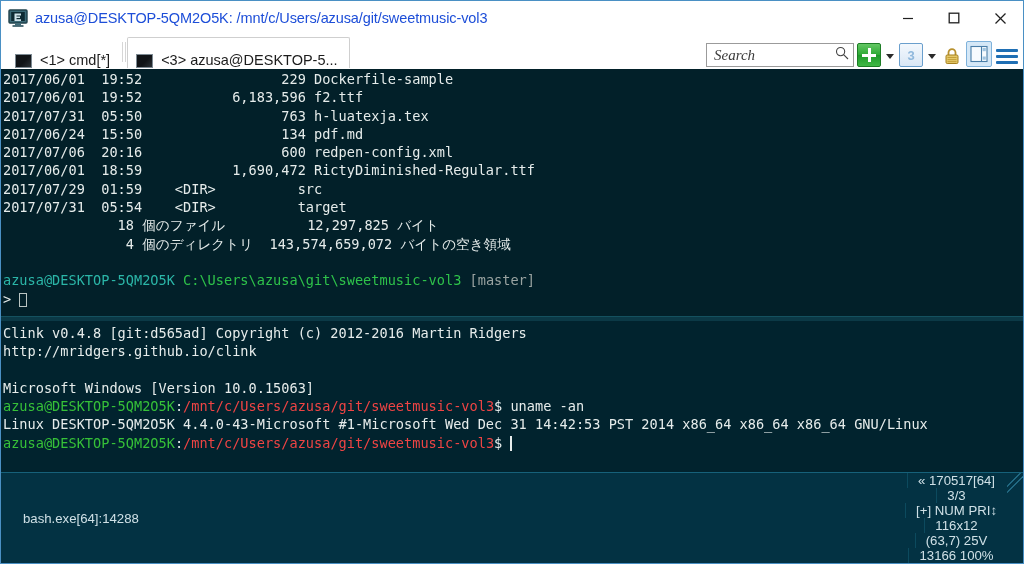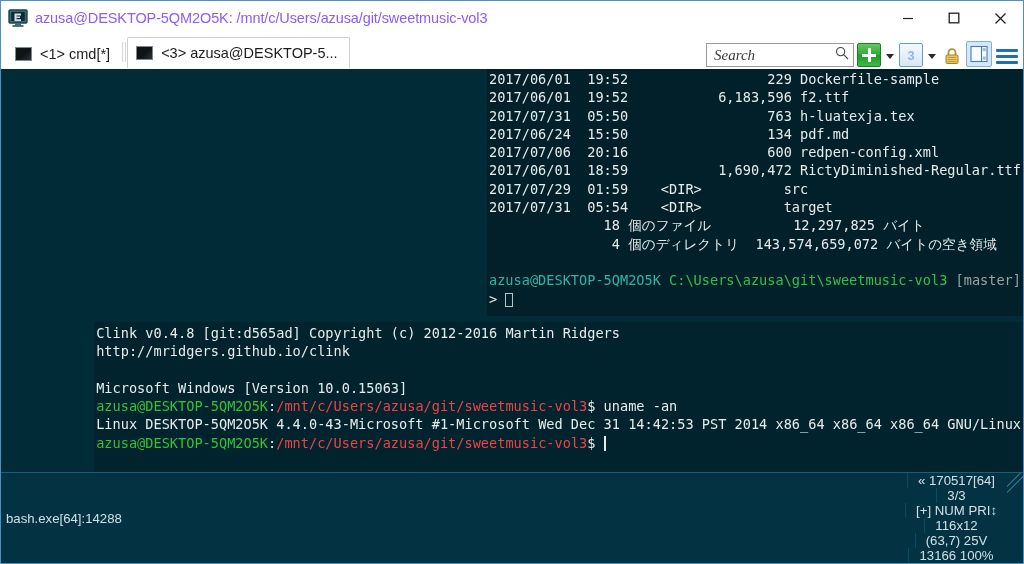--- a/index.html
+++ b/index.html
@@ -32,21 +32,21 @@
     position: relative;
   }
   .app-icon {
     width: 20px; height: 18px;
     margin-left: 7px; margin-right: 7px;
     flex: 0 0 auto;
     position: relative;
   }
   .title-text {
     font-size: 14.5px;
-    color: #8b5cf6;
+    color: #1d4ed8;
     white-space: nowrap;
     overflow: hidden;
     letter-spacing: -0.1px;
   }
   .win-controls {
     position: absolute;
     right: 0; top: 0;
     height: 34px;
     display: flex;
   }
@@ -69,21 +69,21 @@
   }
   .tabs {
     display: flex;
     align-items: flex-end;
     height: 33px;
     padding-left: 6px;
   }
   .tab {
     height: 29px;
     display: flex;
-    align-items: center;
+    align-items: flex-end;
     padding: 0 11px 0 8px;
     font-size: 14.5px;
     color: #1c1c1c;
     background: #ffffff;
     white-space: nowrap;
     position: relative;
     box-sizing: border-box;
   }
   .tab.active {
     background: #ffffff;
@@ -200,21 +200,20 @@
   }
 
   
   .term-area {
     flex: 1 1 auto;
     position: relative;
     display: flex;
     flex-direction: column;
     background: #012b36;
     overflow: hidden;
-    align-items: flex-end;
   }
   .pane {
     font-family: "DejaVu Sans Mono", "Liberation Mono", monospace;
     font-size: 13.6px;
     line-height: 18.3px;
     white-space: pre;
     overflow: hidden;
     padding: 0 2px;
     box-sizing: border-box;
   }
@@ -264,21 +263,21 @@
     border-top: 1px solid #16617a;
     display: flex;
     align-items: center;
     color: #cfe0e6;
     font-size: 13.2px;
     font-family: "Liberation Sans", sans-serif;
     position: relative;
     box-sizing: border-box;
   }
   .st-left {
-    padding-left: 5px;
+    padding-left: 22px;
     white-space: nowrap;
     text-align: center;
   }
   .st-right {
     margin-left: auto;
     display: flex;
     align-items: center;
     height: 100%;
     flex-direction: column;
   }

